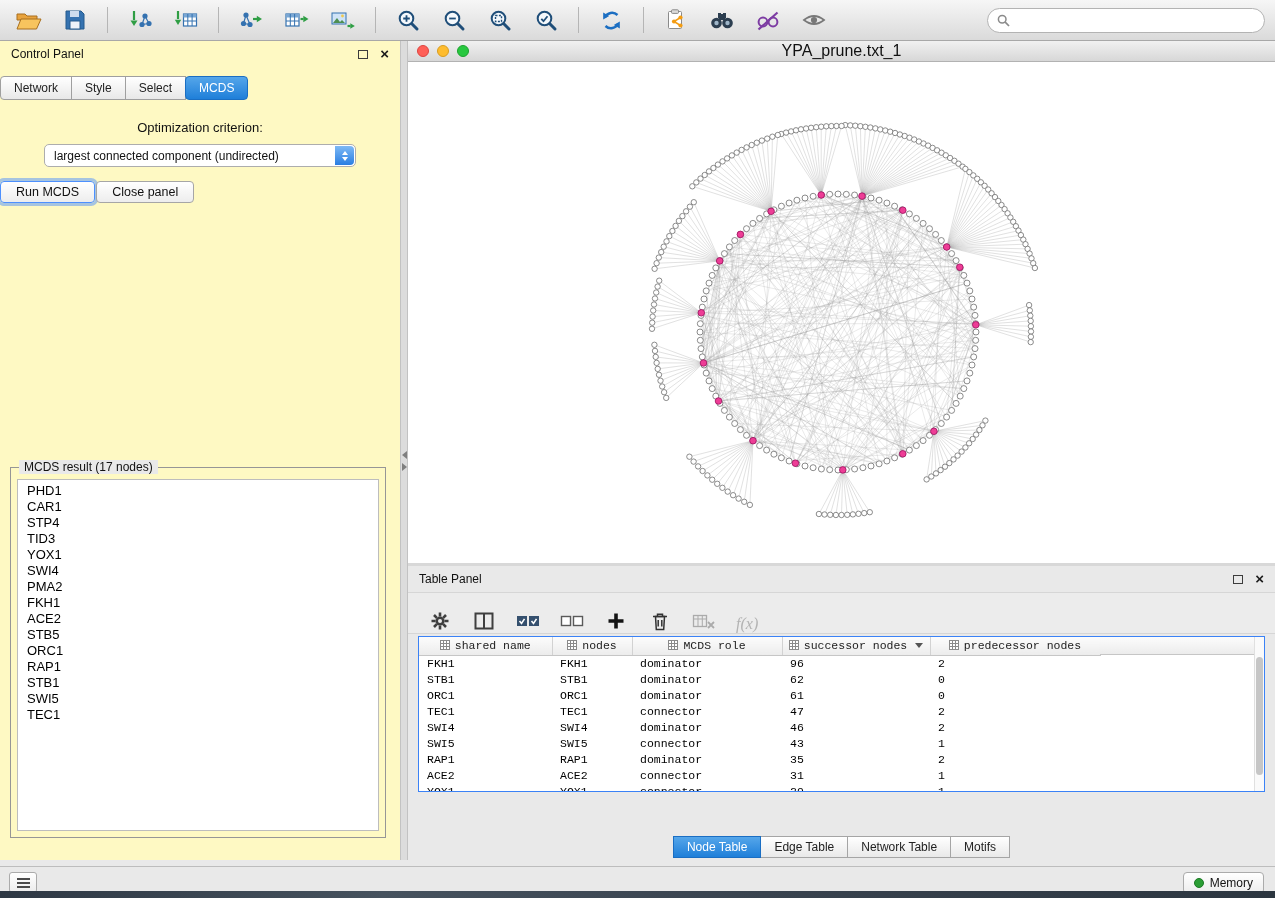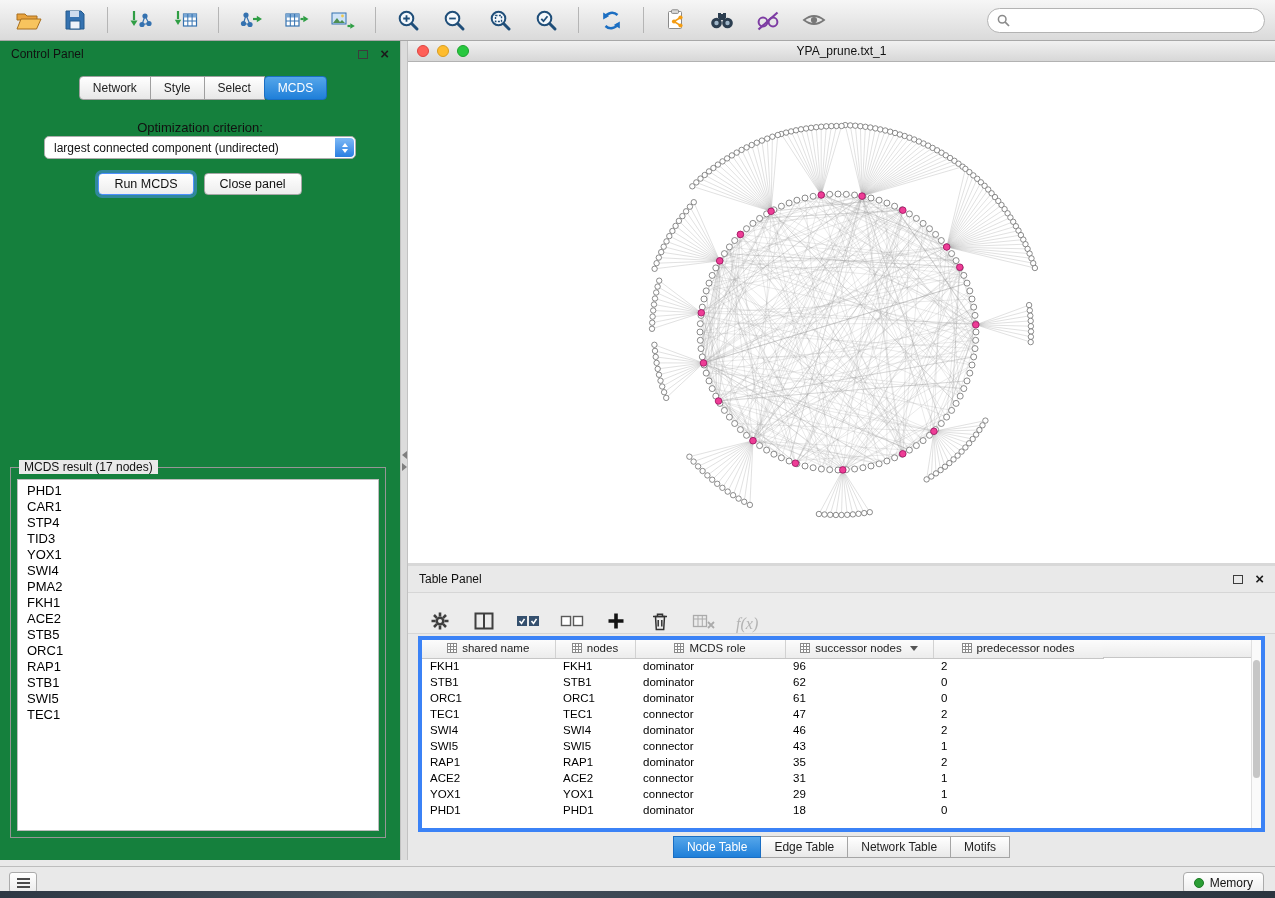--- a/index.html
+++ b/index.html
@@ -12,73 +12,73 @@
     background:linear-gradient(#f6f6f6,#dadada); border-bottom:1px solid #a8a8a8;
     display:flex; align-items:center; padding:0 10px; gap:8px; }
   .tb-btn { width:38px; height:32px; display:flex; align-items:center; justify-content:center; border-radius:4px; }
   .tb-sep { width:1px; height:26px; background:#b5b5b5; margin:0 5px; }
   .ic { display:inline-flex; }
   .search { margin-left:auto; width:278px; height:25px; background:#fff; border:1px solid #b3b3b3;
     border-radius:13px; display:flex; align-items:center; padding:0 9px; gap:6px; }
   .search input { border:none; outline:none; flex:1; font-size:12px; background:transparent; font-family:inherit; }
 
   
-  .control-panel { position:absolute; top:41px; left:0; width:400px; bottom:38px; background:#15803d; }
+  .control-panel { position:absolute; top:41px; left:0; width:400px; bottom:38px; background:#fef9c3; }
   .panel-header { height:26px; display:flex; align-items:center; padding:0 11px; font-size:12px; color:#111; }
   .panel-header .spacer { flex:1; }
   .float-box { width:10px; height:9px; border:1.5px solid #3c3c3c; display:inline-block; margin-right:12px; }
   .close-x { font-size:15px; font-weight:bold; color:#1b1b1b; line-height:10px; }
-  .cp-tabs { display:flex; justify-content:center; margin-top:9px;padding-left:6px; }
+  .cp-tabs { display:flex; justify-content:flex-start; margin-top:9px; }
   .cp-tab { font-size:12px; padding:4px 13px; background:linear-gradient(#ffffff,#e8e8e8);
     border:1px solid #9f9f9f; margin-left:-1px; color:#222; }
   .cp-tab:first-child { border-radius:4px 0 0 4px; margin-left:0; }
   .cp-tab.active { background:linear-gradient(#55a6ea,#1f7fd9); color:#fff; border:1px solid #1a6ec3; border-radius:4px; position:relative; z-index:2; }
   .opt-label { text-align:center; font-size:13px; color:#111; margin-top:20px; }
-  .dropdown { margin:1px auto 0; width:312px; height:23px; background:#fff; border:1px solid #adadad;
+  .dropdown { margin:9px auto 0; width:312px; height:23px; background:#fff; border:1px solid #adadad;
     border-radius:5px; display:flex; align-items:center; font-size:12px; color:#111; padding-left:9px; position:relative; }
   .dropdown .stepper { position:absolute; right:1px; top:1px; bottom:1px; width:19px; border-radius:0 4px 4px 0;
     background:linear-gradient(#7db9f5,#2a7ee2); display:flex; flex-direction:column; align-items:center; justify-content:center; gap:2px; }
   .tri-up { width:0; height:0; border-left:3.5px solid transparent; border-right:3.5px solid transparent; border-bottom:4.5px solid #fff; }
   .tri-dn { width:0; height:0; border-left:3.5px solid transparent; border-right:3.5px solid transparent; border-top:4.5px solid #fff; }
-  .btn-row { display:flex; justify-content:center; gap:10px; margin-top:14px; }
+  .btn-row { display:flex; justify-content:flex-start; gap:1px; margin-top:14px; }
   .btn { font-size:12.5px; padding:3px 15px; background:linear-gradient(#ffffff,#ededed);
     border:1px solid #a6a6a6; border-radius:4px; color:#111; }
   .btn.focused { box-shadow:0 0 0 3px rgba(77,144,254,0.5); border-color:#4d90fe; }
   .mcds-fieldset { position:absolute; left:10px; right:14px; top:426px; bottom:22px; border:1px solid #969696; }
   .mcds-legend { position:absolute; top:-8px; left:8px; background:#e9e9e9; padding:0 5px; font-size:12px; color:#111; }
   .mcds-list { position:absolute; left:6px; right:6px; top:11px; bottom:6px; background:#fff;
     border:1px solid #bdbdbd; overflow:hidden; padding:3px 0 0 9px; }
   .mcds-item { font-size:13px; line-height:16px; color:#000; }
 
   
   .v-divider { position:absolute; left:400px; top:41px; width:8px; bottom:38px; background:#dcdcdc;
     border-left:1px solid #c2c2c2; border-right:1px solid #c2c2c2; }
   .split-handle { position:absolute; top:408px; left:0; width:6px; height:26px; display:flex; flex-direction:column; align-items:center; gap:4px; padding-top:2px; }
   .tri-l { width:0; height:0; border-top:4px solid transparent; border-bottom:4px solid transparent; border-right:5px solid #7f7f7f; }
   .tri-r { width:0; height:0; border-top:4px solid transparent; border-bottom:4px solid transparent; border-left:5px solid #7f7f7f; }
   .h-divider { position:absolute; left:408px; top:563px; width:867px; height:3px; background:#d8d8d8; }
 
   
   .network-frame { position:absolute; left:408px; top:41px; width:867px; height:522px; background:#fff; }
   .frame-titlebar { height:21px; background:linear-gradient(#f1f1f1,#d7d7d7); border-bottom:1px solid #b2b2b2;
-    display:flex; align-items:center; justify-content:center; font-size:12px; color:#111; position:relative; }
+    display:flex; align-items:center; justify-content:center; font-size:16px; color:#111; position:relative; }
   .lights { position:absolute; left:9px; top:4px; display:flex; gap:8px; }
   .light { width:12px; height:12px; border-radius:50%; }
   .light.red { background:#ff5f57; border:1px solid #dd4440; }
   .light.yellow { background:#febc2e; border:1px solid #d99d20; }
   .light.green { background:#28c840; border:1px solid #1da32f; }
   #net-svg { position:absolute; left:0; top:21px; background:#fff; }
 
   
   .table-panel { position:absolute; left:408px; top:566px; width:867px; height:294px; background:#e9e9e9; }
   .tp-toolbar { position:absolute; left:0; right:0; top:26px; height:42px; display:flex; align-items:flex-end;
     padding:0 20px; gap:20px; background:#ececec; border-top:1px solid #d6d6d6; border-bottom:1px solid #d6d6d6; }
   .tp-icon { width:24px; height:24px; display:flex; align-items:center; justify-content:center; }
   .fx-label { font-family:"Liberation Serif","DejaVu Serif",serif; font-style:italic; font-size:16px; color:#b3b3b3; }
-  .table-wrap { position:absolute; left:10px; right:10px; top:70px; height:196px; background:#fff; border:4px solid #3b82f6; overflow:hidden; }
+  .table-wrap { position:absolute; left:10px; right:10px; top:70px; height:156px; background:#fff; border:1px solid #3b82f6; overflow:hidden;font-family:Liberation Mono, monospace; }
   table.nodetable { border-collapse:collapse; table-layout:fixed; width:681px; }
   .nodetable th { height:18px; background:linear-gradient(#fcfcfc,#ececec); border-right:1px solid #d2d2d2;
     border-bottom:1px solid #c6c6c6; font-weight:normal; font-size:11.5px; color:#222; text-align:center; padding:0 4px;
     white-space:nowrap; overflow:hidden; }
   .nodetable td { height:16px; font-size:11.5px; color:#000; padding:0 8px; white-space:nowrap; overflow:hidden; }
   .nodetable td.num { text-align:left; padding-right:16px; }
   .hdr-fill { position:absolute; left:681px; top:0; right:10px; height:18px;
     background:linear-gradient(#fcfcfc,#ececec); border-bottom:1px solid #c6c6c6; }
   .hicon { display:inline-block; vertical-align:-1px; margin-right:5px; }
   .caret-dn { display:inline-block; width:0; height:0; border-left:4px solid transparent; border-right:4px solid transparent;

